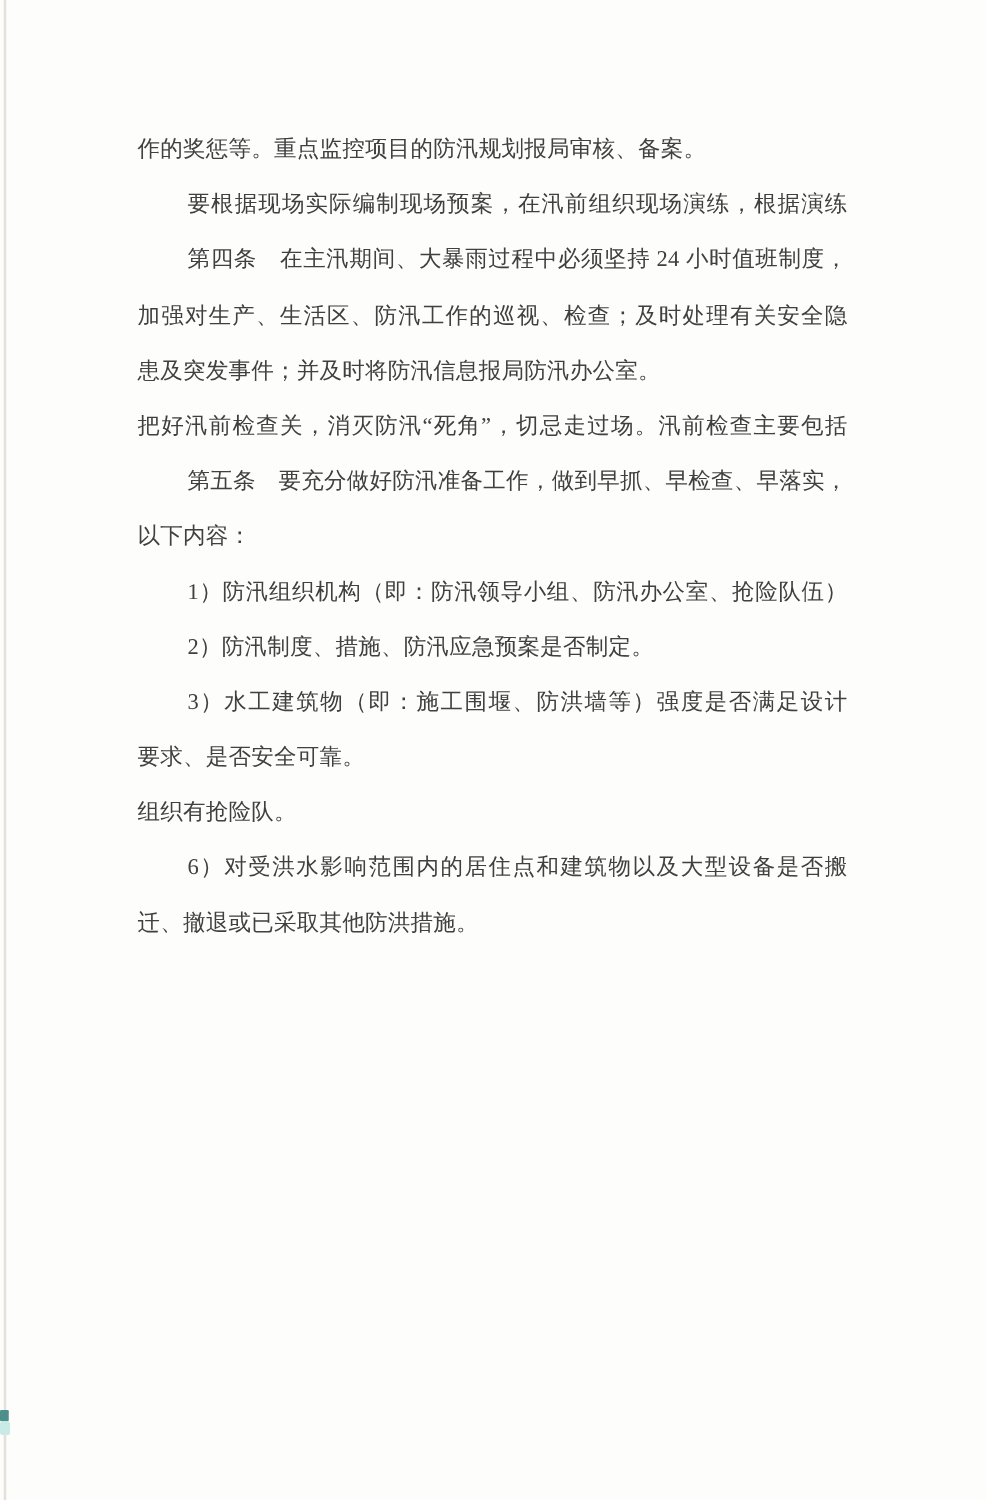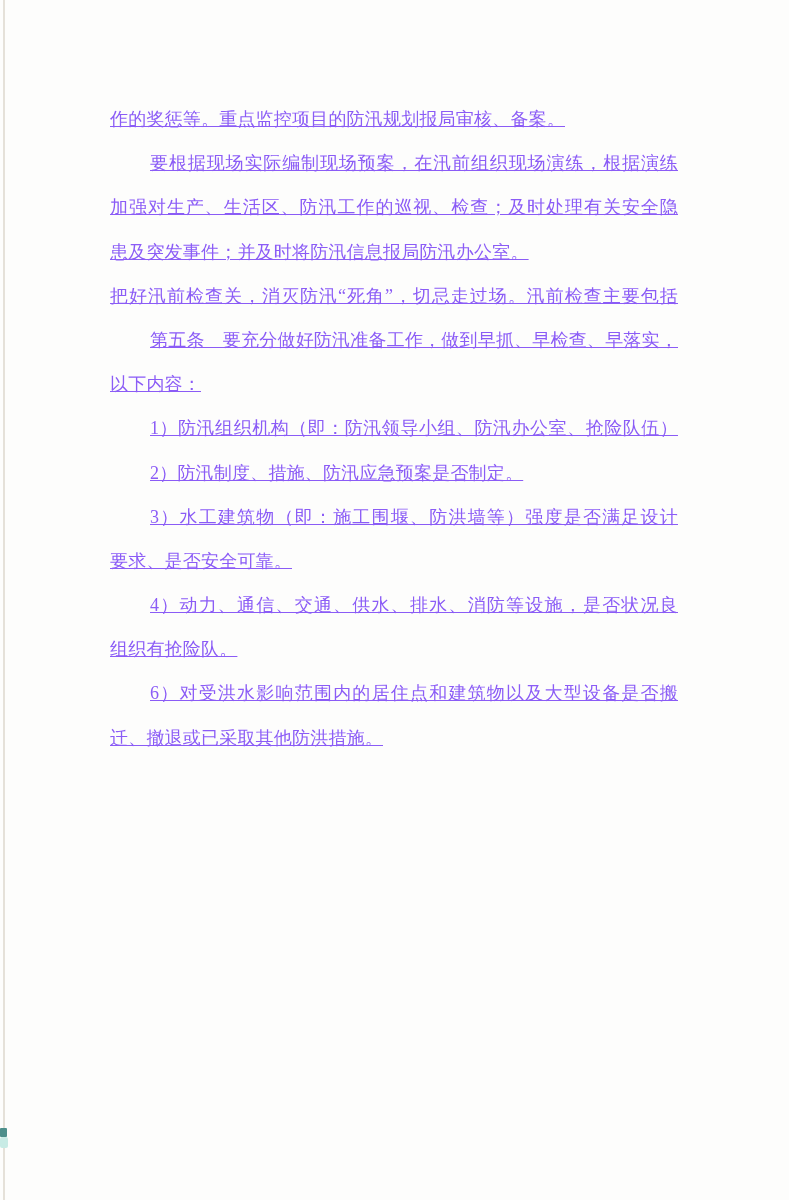--- a/index.html
+++ b/index.html
@@ -66,30 +66,30 @@
     text-justify: inter-character;
   }
 </style>
 </head>
 <body>
 
 <div class="page" style="background: rgb(253, 253, 252);">
   <div class="edge-line" style="background: rgb(224, 220, 210);"></div>
   <div class="artifact-dark" style="background: rgb(77, 143, 139);"></div>
   <div class="artifact-light" style="background: rgb(200, 235, 229);"></div>
-  <div class="text-block" style="color: #8b5cf6; text-decoration: underline;">
+  <div class="text-block" style="color: #404040;">
       <div class="line">作的奖惩等。重点监控项目的防汛规划报局审核、备案。</div>
       <div class="line indent fill">要根据现场实际编制现场预案，在汛前组织现场演练，根据演练</div>
+      <div class="line indent fill">第四条　在主汛期间、大暴雨过程中必须坚持 24 小时值班制度，</div>
       <div class="line fill">加强对生产、生活区、防汛工作的巡视、检查；及时处理有关安全隐</div>
       <div class="line">患及突发事件；并及时将防汛信息报局防汛办公室。</div>
       <div class="line fill">把好汛前检查关，消灭防汛“死角”，切忌走过场。汛前检查主要包括</div>
       <div class="line indent fill">第五条　要充分做好防汛准备工作，做到早抓、早检查、早落实，</div>
       <div class="line">以下内容：</div>
       <div class="line indent fill">1）防汛组织机构（即：防汛领导小组、防汛办公室、抢险队伍）</div>
       <div class="line indent">2）防汛制度、措施、防汛应急预案是否制定。</div>
       <div class="line indent fill">3）水工建筑物（即：施工围堰、防洪墙等）强度是否满足设计</div>
       <div class="line">要求、是否安全可靠。</div>
-      <div class="line indent fill">4）动力、通信、交通、供水、排水、消防等设施，是否状况良</div>
       <div class="line">组织有抢险队。</div>
       <div class="line indent fill">6）对受洪水影响范围内的居住点和建筑物以及大型设备是否搬</div>
       <div class="line">迁、撤退或已采取其他防洪措施。</div>
     </div>
 </div>
 
 </body></html>

